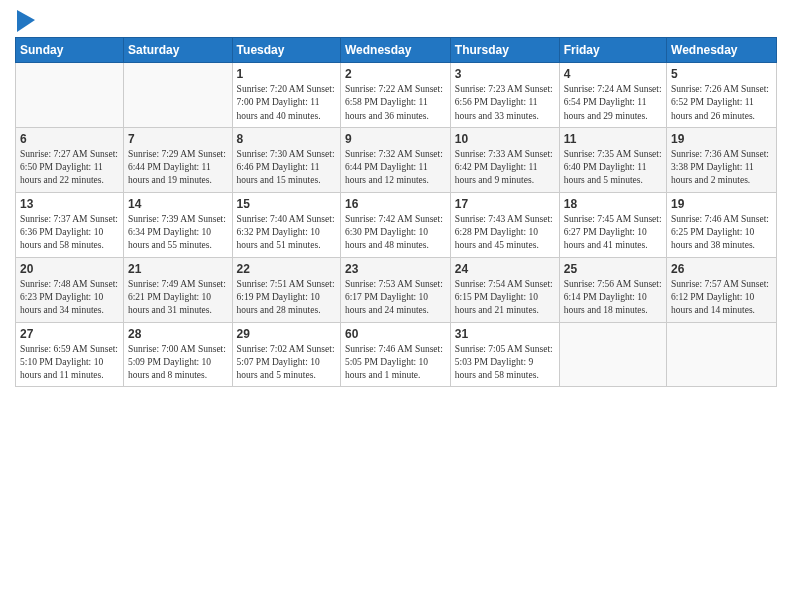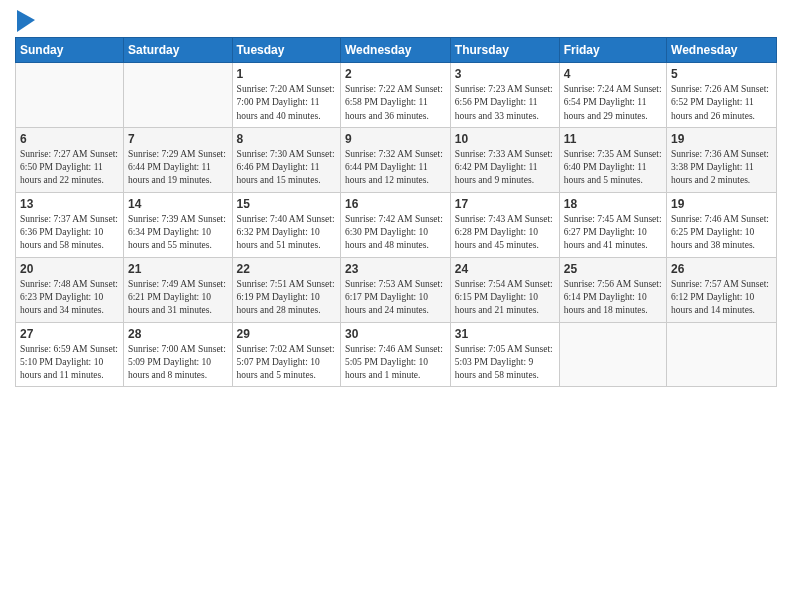--- a/index.html
+++ b/index.html
@@ -314,21 +314,21 @@
 Sunset: 5:09 PM
 Daylight: 10 hours and 8 minutes.</div>
           </td>
           <td>
             <span class="day-number">29</span>
             <div class="day-info">Sunrise: 7:02 AM
 Sunset: 5:07 PM
 Daylight: 10 hours and 5 minutes.</div>
           </td>
           <td>
-            <span class="day-number">30</span>
+            <span class="day-number">60</span>
             <div class="day-info">Sunrise: 7:46 AM
 Sunset: 5:05 PM
 Daylight: 10 hours and 1 minute.</div>
           </td>
           <td>
             <span class="day-number">31</span>
             <div class="day-info">Sunrise: 7:05 AM
 Sunset: 5:03 PM
 Daylight: 9 hours and 58 minutes.</div>
           </td>

